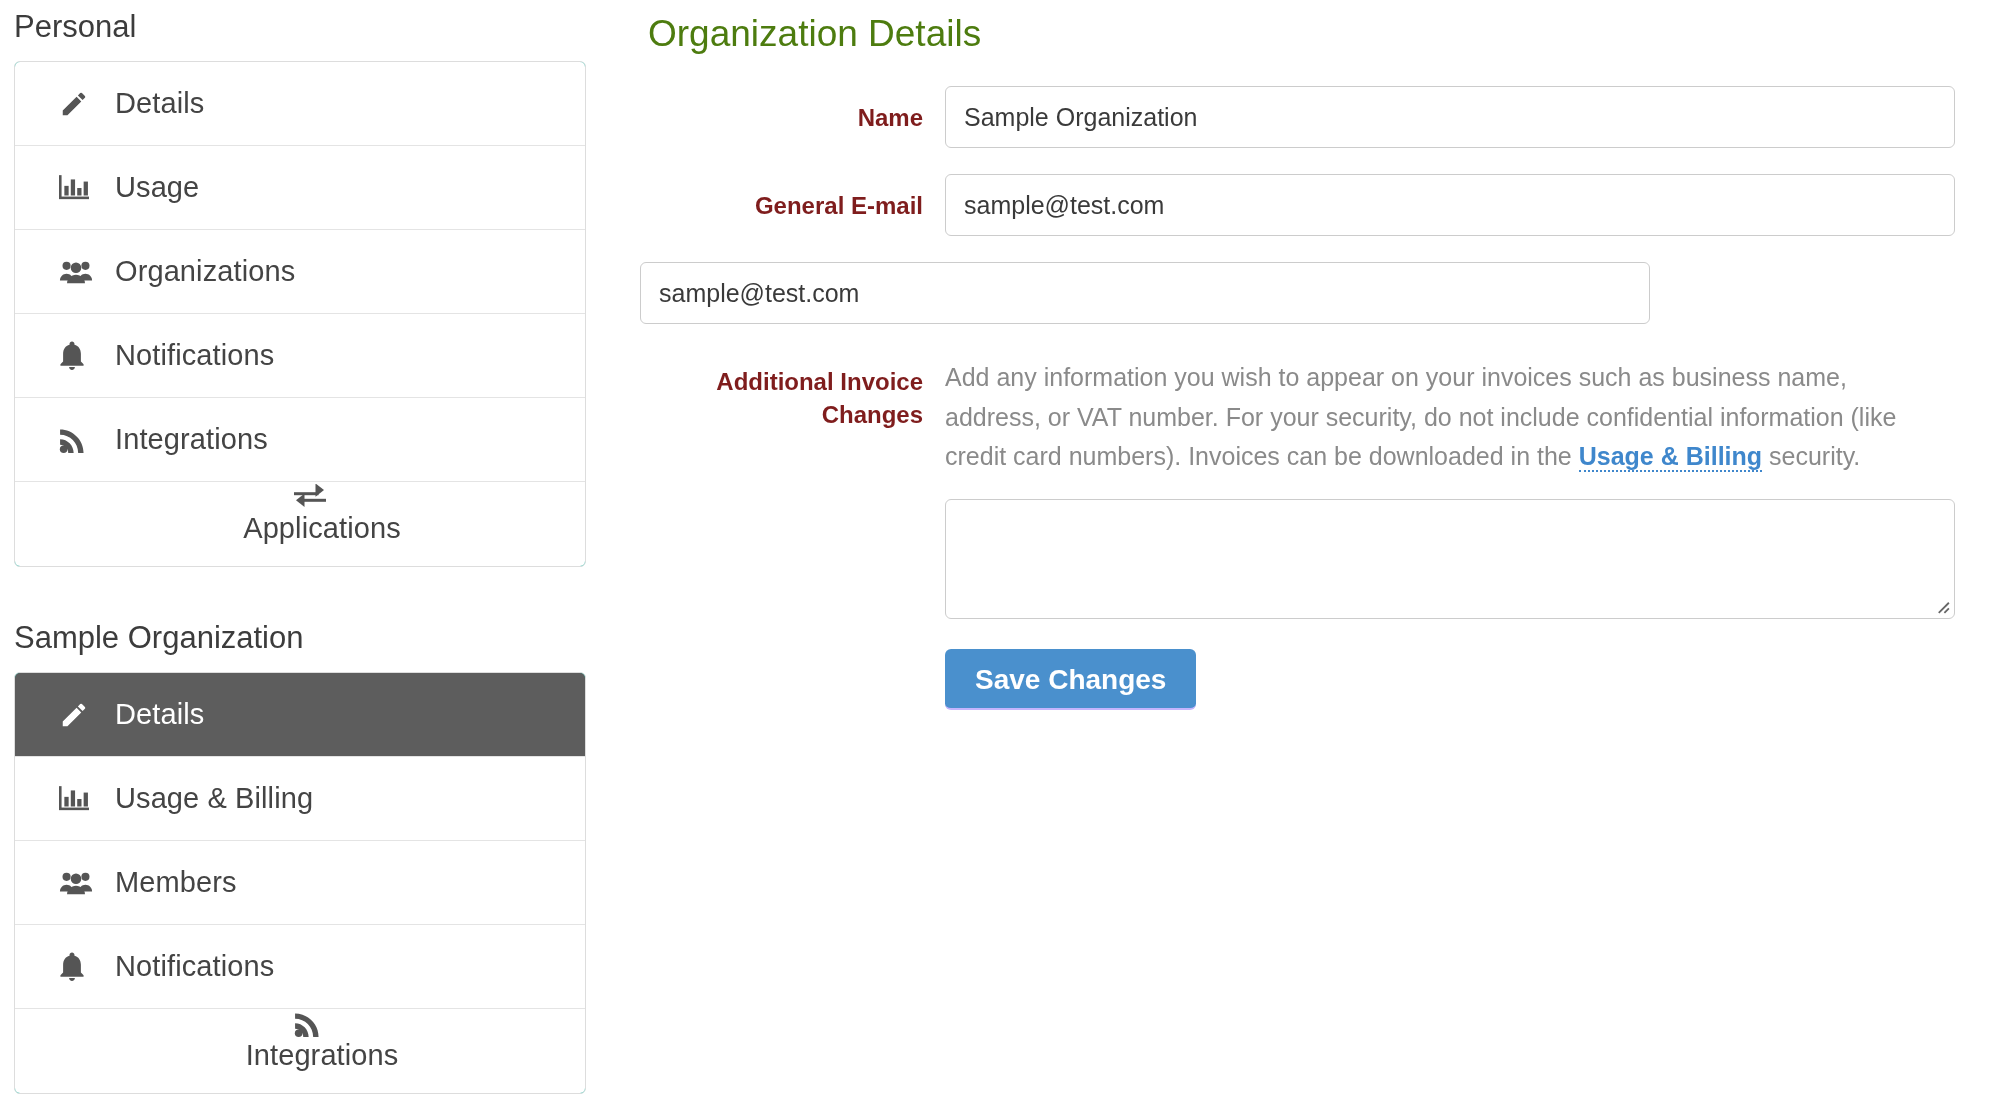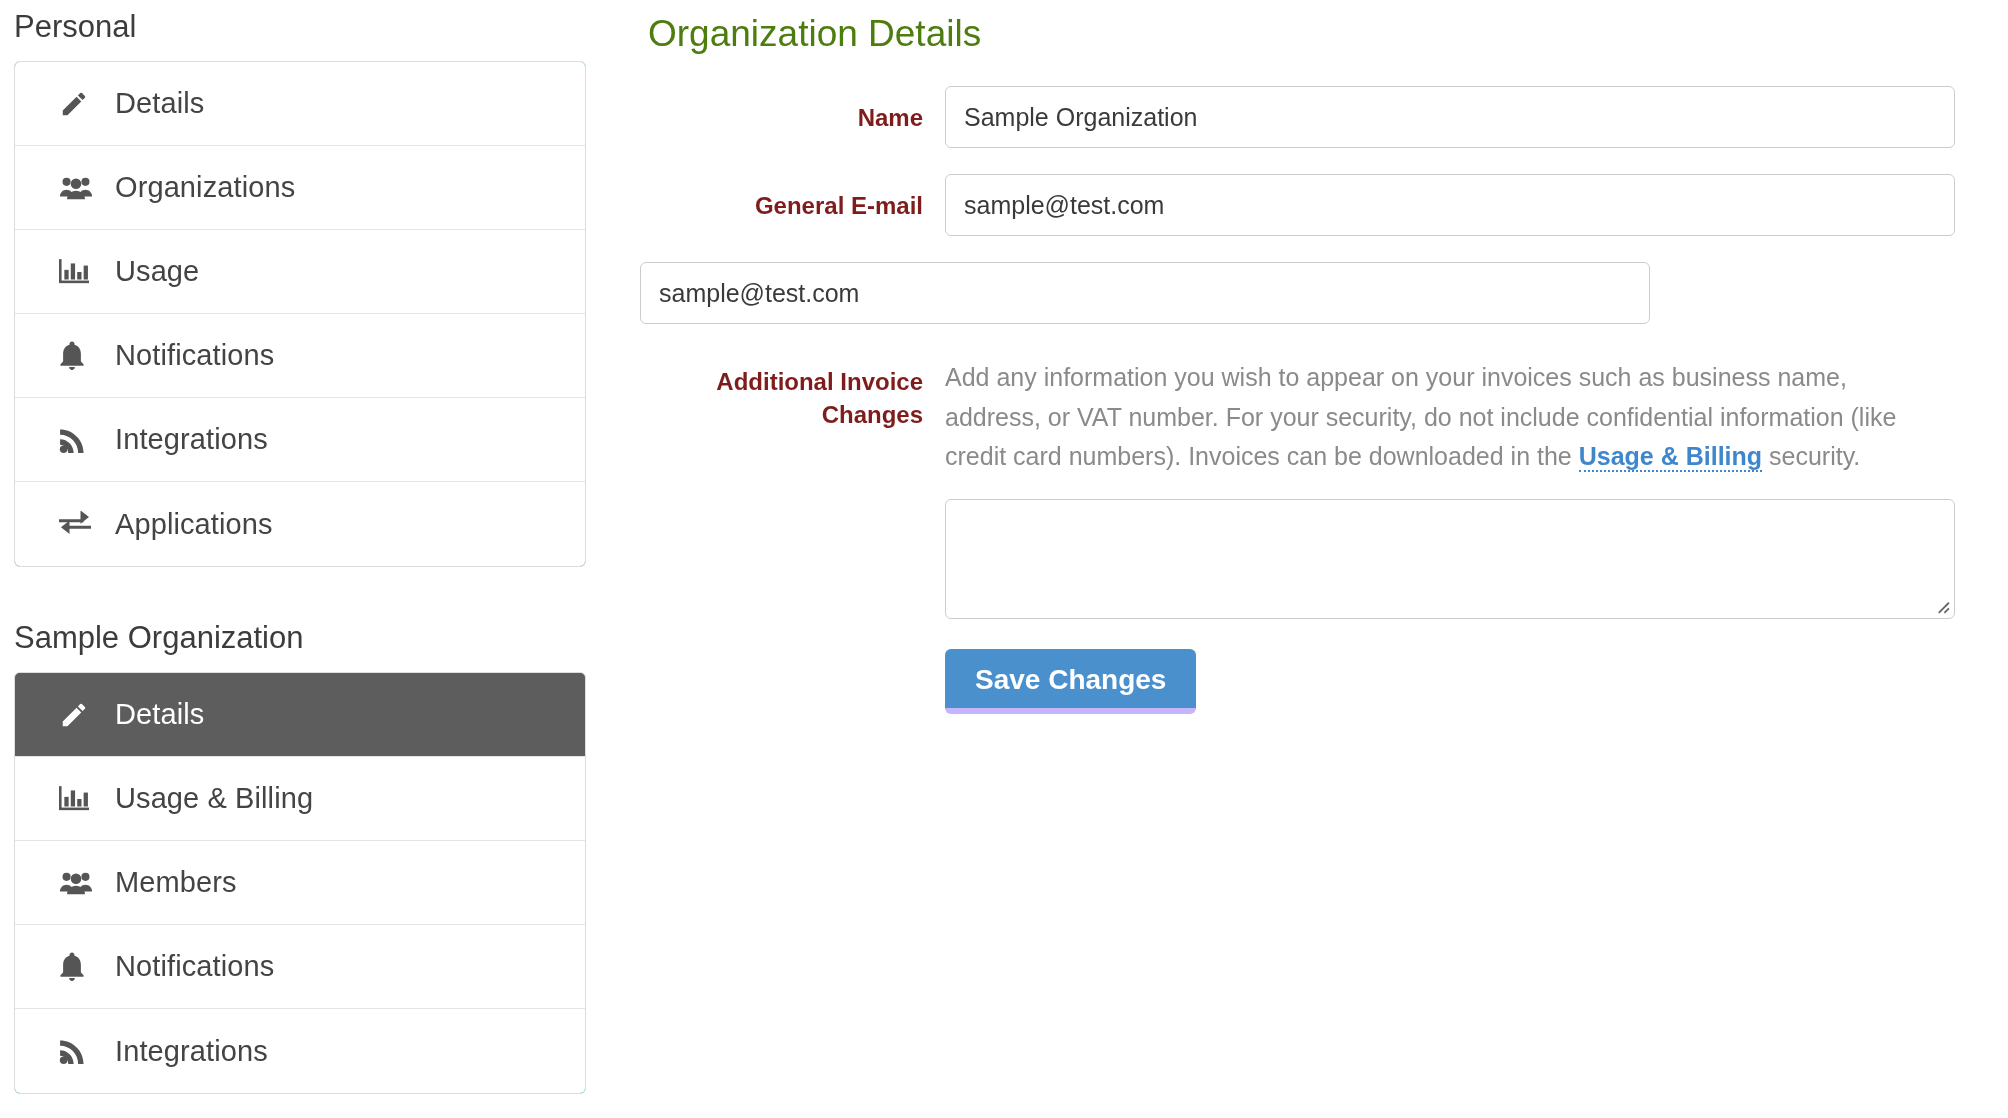--- a/index.html
+++ b/index.html
@@ -45,21 +45,21 @@
   }
   .nav-item {
     display: flex;
     align-items: center;
     height: 84px;
     padding-left: 44px;
     border-bottom: 1px solid #e4e4e4;
     background: #ffffff;
     cursor: pointer;
   }
-  .nav-item:last-child { border-bottom: none; }
+  .nav-item:last-child { border-bottom: none; flex-direction: column; }
   .nav-item.active {
     background: #5d5d5d;
   }
   .nav-item.active .nav-label { color: #ffffff; }
   .nav-item.active .nav-icon svg { fill: #ffffff; stroke: #ffffff; }
   .nav-item.active .nav-icon svg.nostroke { stroke: none; }
 
   .nav-icon {
     width: 34px;
     min-width: 34px;
@@ -166,21 +166,21 @@
     width: 18px;
     height: 18px;
     pointer-events: none;
   }
 
   .save-btn {
     margin-top: 30px;
     margin-left: 0;
     background: #4a90cd;
     border: none;
-    border-bottom: 6px solid #c4b5fd;
+    border-bottom: 2px solid #c4b5fd;
     border-radius: 6px;
     color: #ffffff;
     font-size: 28px;
     font-weight: bold;
     padding: 17px 30px 14px 30px;
     font-family: "Liberation Sans", sans-serif;
     cursor: pointer;
     line-height: 1;
   }
 </style>
@@ -199,104 +199,104 @@
         <span class="nav-icon">
           <svg width="30" height="30" viewBox="0 0 24 24" class="nostroke">
             <path d="M3 17.25V21h3.75L17.81 9.94l-3.75-3.75L3 17.25zM20.71 7.04a1 1 0 0 0 0-1.41l-2.34-2.34a1 1 0 0 0-1.41 0l-1.83 1.83 3.75 3.75 1.83-1.83z"></path>
           </svg>
         </span>
         <span class="nav-label">Details</span>
       </div>
 
       <div class="nav-item">
         <span class="nav-icon">
+          <svg width="30" height="28" viewBox="0 0 28 26">
+            <rect x="0" y="1" width="2.4" height="22"></rect>
+            <rect x="0" y="21" width="28" height="2.4"></rect>
+            <rect x="5" y="11" width="4" height="9"></rect>
+            <rect x="11" y="5" width="4" height="15"></rect>
+            <rect x="17" y="13" width="4" height="7"></rect>
+            <rect x="23" y="7" width="4" height="13"></rect>
+          </svg>
+        </span>
+        <span class="nav-label">Usage</span>
+      </div>
+
+      <div class="nav-item">
+        <span class="nav-icon">
           <svg width="34" height="26" viewBox="0 0 36 26">
             <circle cx="8" cy="6.5" r="4.3"></circle>
             <circle cx="28" cy="6.5" r="4.3"></circle>
             <path d="M1 22c0-4.2 3.2-7.2 7-7.2s7 3 7 7.2z"></path>
             <path d="M21 22c0-4.2 3.2-7.2 7-7.2s7 3 7 7.2z"></path>
             <circle cx="18" cy="8.5" r="5.6"></circle>
             <path d="M8.5 25c0-5.2 4.3-9 9.5-9s9.5 3.8 9.5 9z"></path>
           </svg>
         </span>
         <span class="nav-label">Organizations</span>
       </div>
 
       <div class="nav-item">
         <span class="nav-icon">
+          <svg width="26" height="30" viewBox="0 0 24 28">
+            <path d="M12 27c1.5 0 2.7-1.2 2.7-2.7H9.3c0 1.5 1.2 2.7 2.7 2.7zM20.3 19.2v-7.3c0-4.1-2.2-7.5-6-8.4V2.6C14.3 1.5 13.3.5 12 .5S9.7 1.5 9.7 2.6v0.9c-3.8.9-6 4.3-6 8.4v7.3L1.2 21.8v1.3h21.6v-1.3L20.3 19.2z"></path>
+          </svg>
+        </span>
+        <span class="nav-label">Notifications</span>
+      </div>
+
+      <div class="nav-item">
+        <span class="nav-icon">
+          <svg width="28" height="28" viewBox="0 0 26 26">
+            <circle cx="4.3" cy="21.6" r="3.5"></circle>
+            <path d="M1 12.4v5.0c4.2 0 7.6 3.4 7.6 7.6h5.0C13.6 18.3 8 12.4 1 12.4z"></path>
+            <path d="M1 3.2v5.0C10.2 8.2 17.8 15.8 17.8 25h5.0C22.8 13.0 13 3.2 1 3.2z"></path>
+          </svg>
+        </span>
+        <span class="nav-label">Integrations</span>
+      </div>
+
+      <div class="nav-item">
+        <span class="nav-icon">
+          <svg width="32" height="26" viewBox="0 0 32 26">
+            <path d="M0 8.2h24.5v3.0H0z"></path>
+            <path d="M21.5 3.0l8.5 6.7-8.5 6.7z" transform="translate(0,-3.6)"></path>
+            <path d="M7.5 14.8h24.5v3.0H7.5z"></path>
+            <path d="M10.5 11.1L2 17.8l8.5 6.7z" transform="translate(0,-1.5)"></path>
+          </svg>
+        </span>
+        <span class="nav-label">Applications</span>
+      </div>
+
+    </div>
+
+    <div class="side-heading second">Sample Organization</div>
+
+    <div class="nav-panel">
+
+      <div class="nav-item active">
+        <span class="nav-icon">
+          <svg width="30" height="30" viewBox="0 0 24 24" class="nostroke">
+            <path d="M3 17.25V21h3.75L17.81 9.94l-3.75-3.75L3 17.25zM20.71 7.04a1 1 0 0 0 0-1.41l-2.34-2.34a1 1 0 0 0-1.41 0l-1.83 1.83 3.75 3.75 1.83-1.83z"></path>
+          </svg>
+        </span>
+        <span class="nav-label">Details</span>
+      </div>
+
+      <div class="nav-item">
+        <span class="nav-icon">
           <svg width="30" height="28" viewBox="0 0 28 26">
             <rect x="0" y="1" width="2.4" height="22"></rect>
             <rect x="0" y="21" width="28" height="2.4"></rect>
             <rect x="5" y="11" width="4" height="9"></rect>
             <rect x="11" y="5" width="4" height="15"></rect>
             <rect x="17" y="13" width="4" height="7"></rect>
             <rect x="23" y="7" width="4" height="13"></rect>
           </svg>
         </span>
-        <span class="nav-label">Usage</span>
-      </div>
-
-      <div class="nav-item">
-        <span class="nav-icon">
-          <svg width="26" height="30" viewBox="0 0 24 28">
-            <path d="M12 27c1.5 0 2.7-1.2 2.7-2.7H9.3c0 1.5 1.2 2.7 2.7 2.7zM20.3 19.2v-7.3c0-4.1-2.2-7.5-6-8.4V2.6C14.3 1.5 13.3.5 12 .5S9.7 1.5 9.7 2.6v0.9c-3.8.9-6 4.3-6 8.4v7.3L1.2 21.8v1.3h21.6v-1.3L20.3 19.2z"></path>
-          </svg>
-        </span>
-        <span class="nav-label">Notifications</span>
-      </div>
-
-      <div class="nav-item">
-        <span class="nav-icon">
-          <svg width="28" height="28" viewBox="0 0 26 26">
-            <circle cx="4.3" cy="21.6" r="3.5"></circle>
-            <path d="M1 12.4v5.0c4.2 0 7.6 3.4 7.6 7.6h5.0C13.6 18.3 8 12.4 1 12.4z"></path>
-            <path d="M1 3.2v5.0C10.2 8.2 17.8 15.8 17.8 25h5.0C22.8 13.0 13 3.2 1 3.2z"></path>
-          </svg>
-        </span>
-        <span class="nav-label">Integrations</span>
-      </div>
-
-      <div class="nav-item">
-        <span class="nav-icon">
-          <svg width="32" height="26" viewBox="0 0 32 26">
-            <path d="M0 8.2h24.5v3.0H0z"></path>
-            <path d="M21.5 3.0l8.5 6.7-8.5 6.7z" transform="translate(0,-3.6)"></path>
-            <path d="M7.5 14.8h24.5v3.0H7.5z"></path>
-            <path d="M10.5 11.1L2 17.8l8.5 6.7z" transform="translate(0,-1.5)"></path>
-          </svg>
-        </span>
-        <span class="nav-label">Applications</span>
-      </div>
-
-    </div>
-
-    <div class="side-heading second">Sample Organization</div>
-
-    <div class="nav-panel">
-
-      <div class="nav-item active">
-        <span class="nav-icon">
-          <svg width="30" height="30" viewBox="0 0 24 24" class="nostroke">
-            <path d="M3 17.25V21h3.75L17.81 9.94l-3.75-3.75L3 17.25zM20.71 7.04a1 1 0 0 0 0-1.41l-2.34-2.34a1 1 0 0 0-1.41 0l-1.83 1.83 3.75 3.75 1.83-1.83z"></path>
-          </svg>
-        </span>
-        <span class="nav-label">Details</span>
-      </div>
-
-      <div class="nav-item">
-        <span class="nav-icon">
-          <svg width="30" height="28" viewBox="0 0 28 26">
-            <rect x="0" y="1" width="2.4" height="22"></rect>
-            <rect x="0" y="21" width="28" height="2.4"></rect>
-            <rect x="5" y="11" width="4" height="9"></rect>
-            <rect x="11" y="5" width="4" height="15"></rect>
-            <rect x="17" y="13" width="4" height="7"></rect>
-            <rect x="23" y="7" width="4" height="13"></rect>
-          </svg>
-        </span>
         <span class="nav-label">Usage &amp; Billing</span>
       </div>
 
       <div class="nav-item">
         <span class="nav-icon">
           <svg width="34" height="26" viewBox="0 0 36 26">
             <circle cx="8" cy="6.5" r="4.3"></circle>
             <circle cx="28" cy="6.5" r="4.3"></circle>
             <path d="M1 22c0-4.2 3.2-7.2 7-7.2s7 3 7 7.2z"></path>
             <path d="M21 22c0-4.2 3.2-7.2 7-7.2s7 3 7 7.2z"></path>

